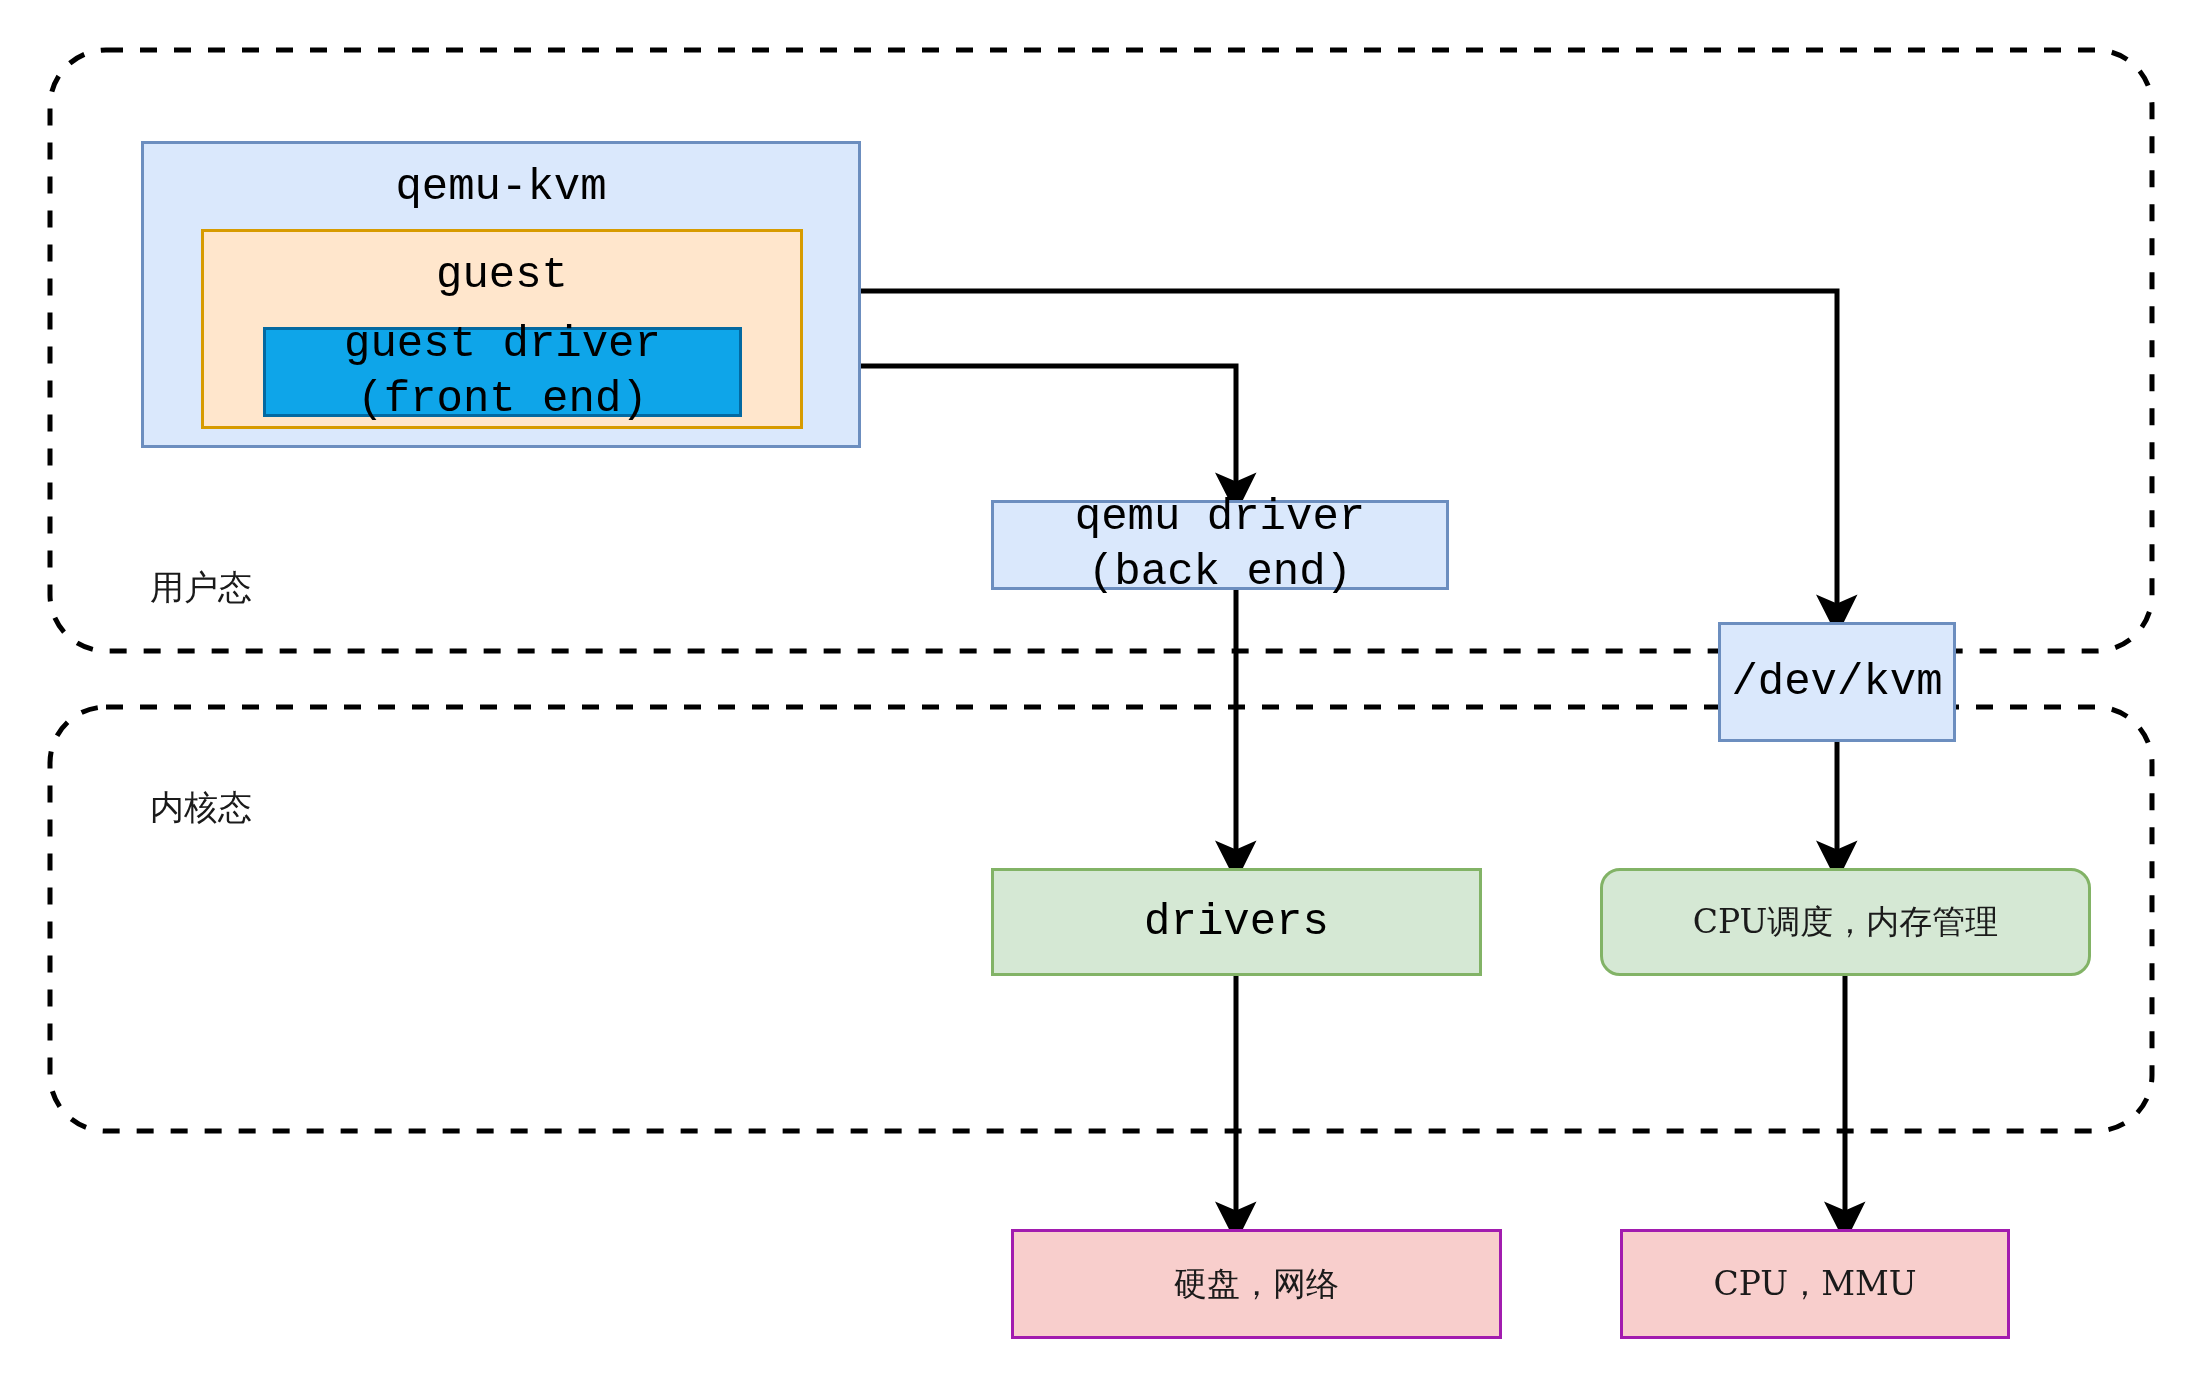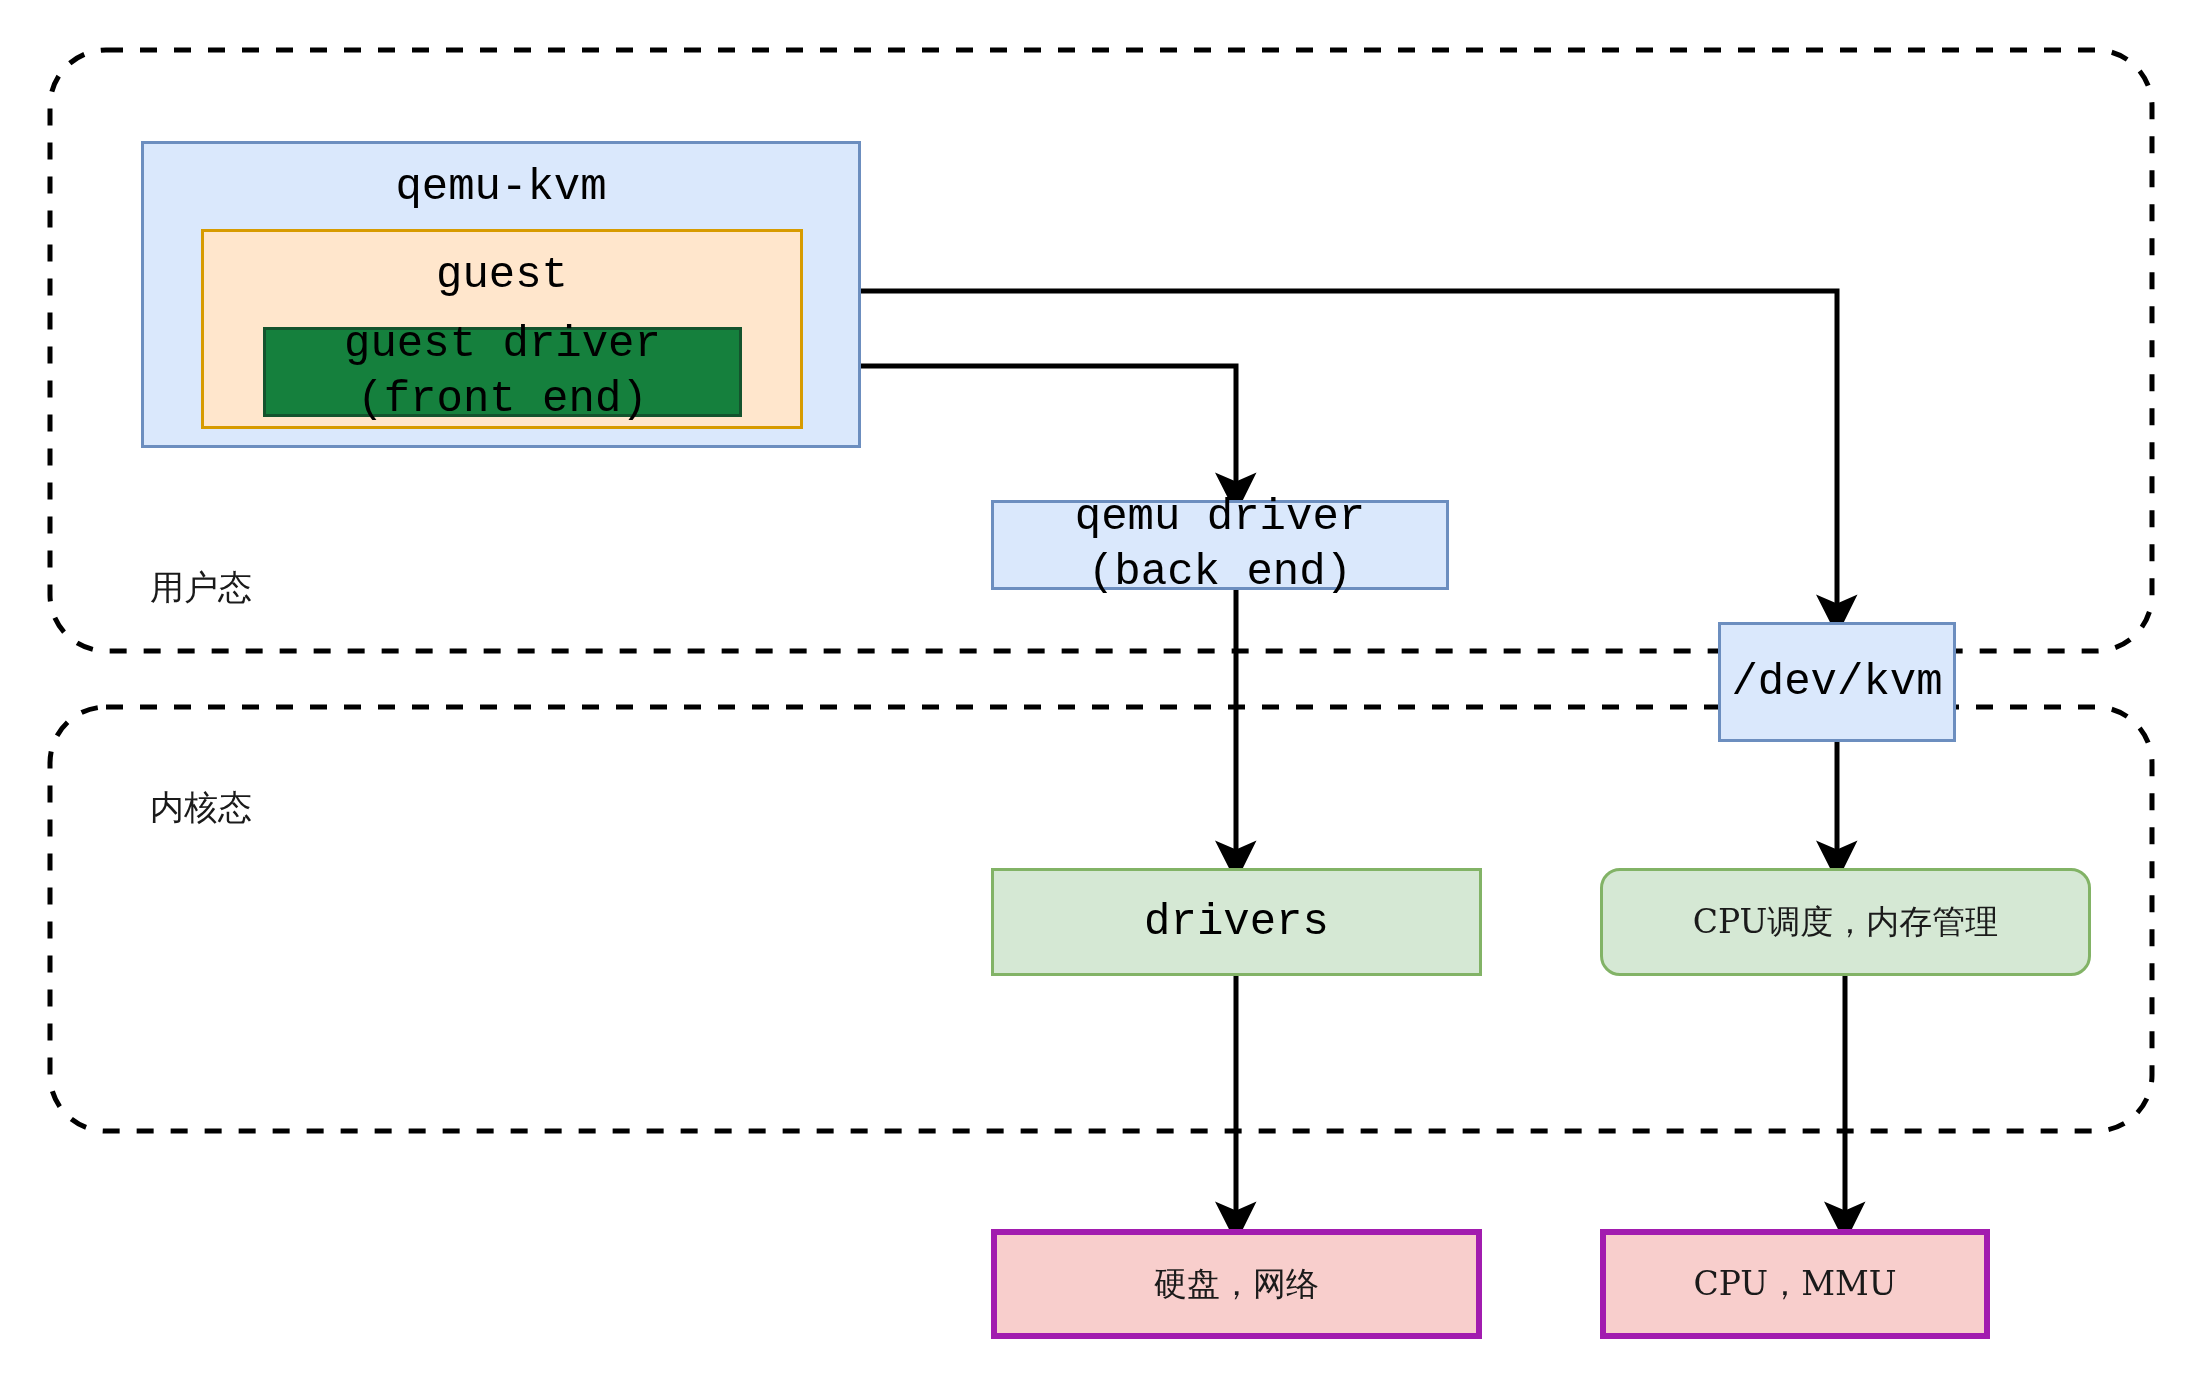--- a/index.html
+++ b/index.html
@@ -12,23 +12,23 @@
   svg.layer{position:absolute;left:0;top:0;width:2203px;height:1393px;overflow:visible;}
   .node{
     position:absolute;box-sizing:border-box;
     display:flex;align-items:center;justify-content:center;
     text-align:center;line-height:1.25;
   }
   .node .lbl{display:block;padding:0 6px;}
   
   .fill-blue   {background:#dae8fc;border:3px solid #6c8ebf;}
   .fill-orange {background:#ffe6cc;border:3px solid #d79b00;}
-  .fill-yellow {background:#15803d;border:3px solid #14532d;}
+  .fill-yellow {background:#0ea5e9;border:3px solid #0369a1;}
   .fill-green  {background:#d5e8d4;border:3px solid #82b366;}
-  .fill-red    {background:#f8cecc;border:6px solid #a21caf;}
+  .fill-red    {background:#f8cecc;border:3px solid #a21caf;margin-left:20px;}
   
   .t-latin{font-family:Liberation Mono, monospace;font-size:44px;color:#000;}
   .t-cjk  {font-family:"DejaVu Serif","Liberation Serif",serif;font-size:33px;color:#1a1a1a;}
   .t-zone {font-family:Liberation Sans, sans-serif;font-size:34px;color:#1a1a1a;}
   .zone-label{position:absolute;white-space:nowrap;}
   
   .titled{align-items:flex-start;justify-content:center;}
   .titled .lbl{padding-top:16px;}
 </style>
 </head>

